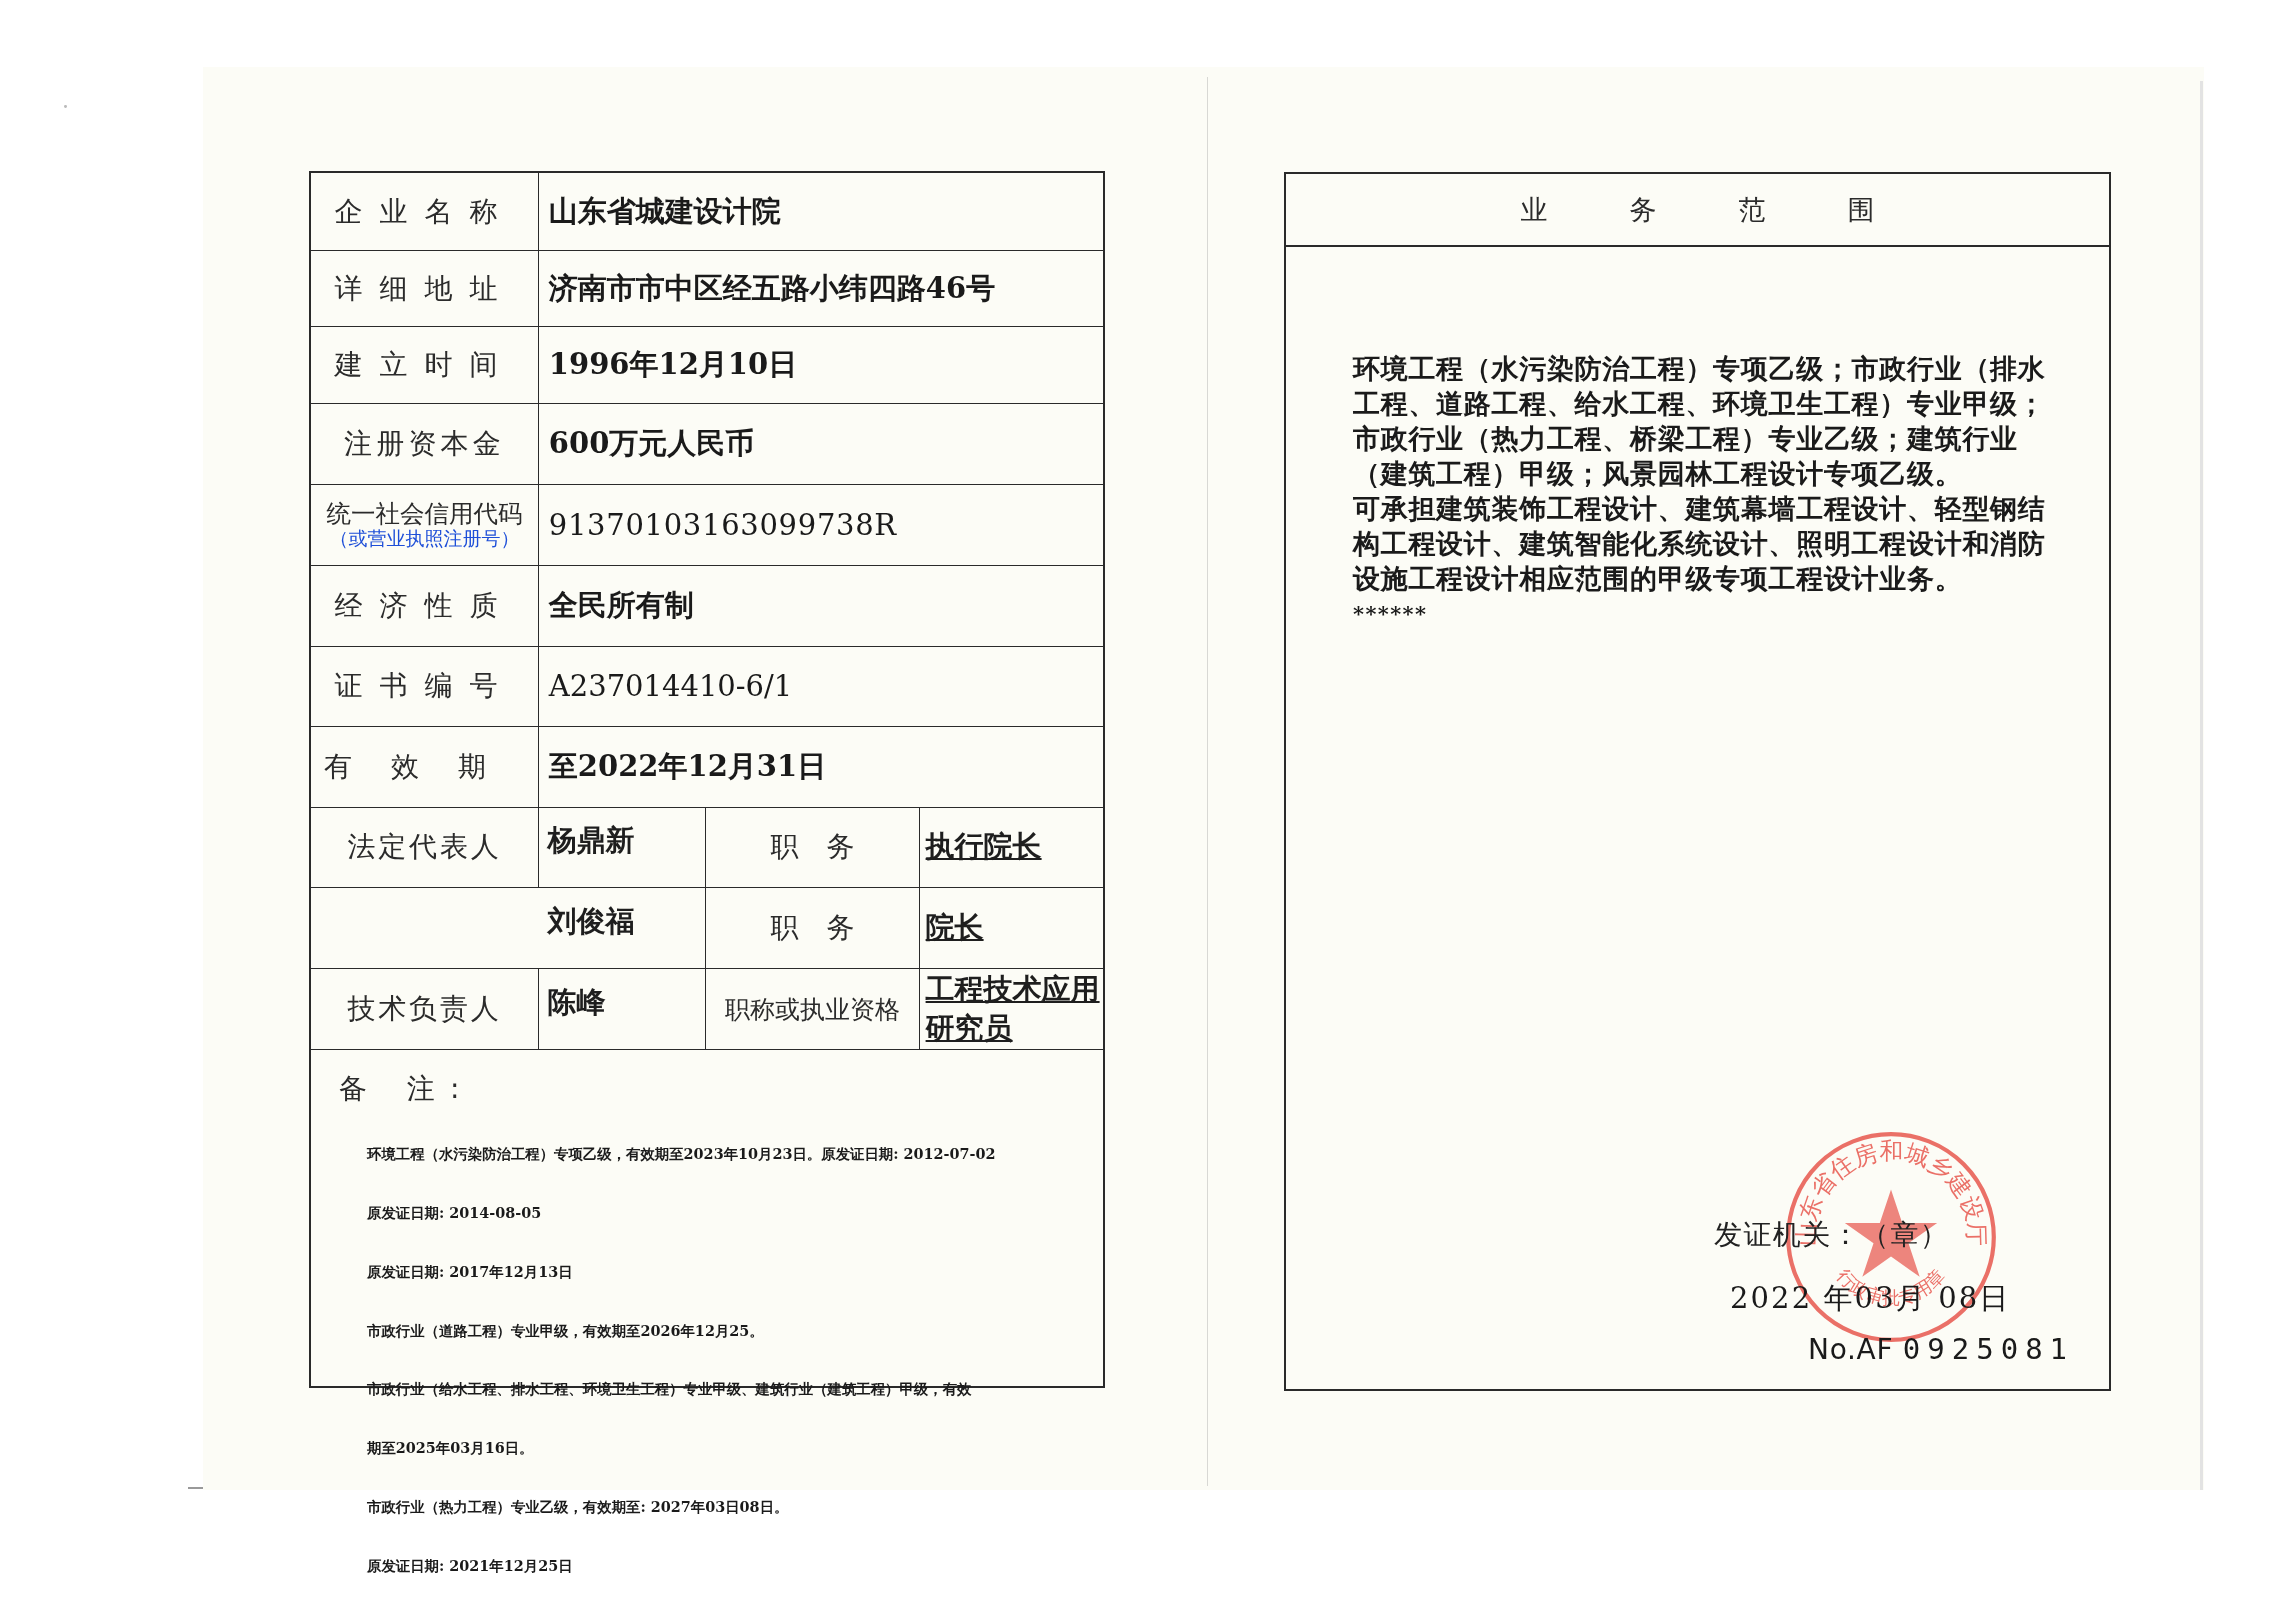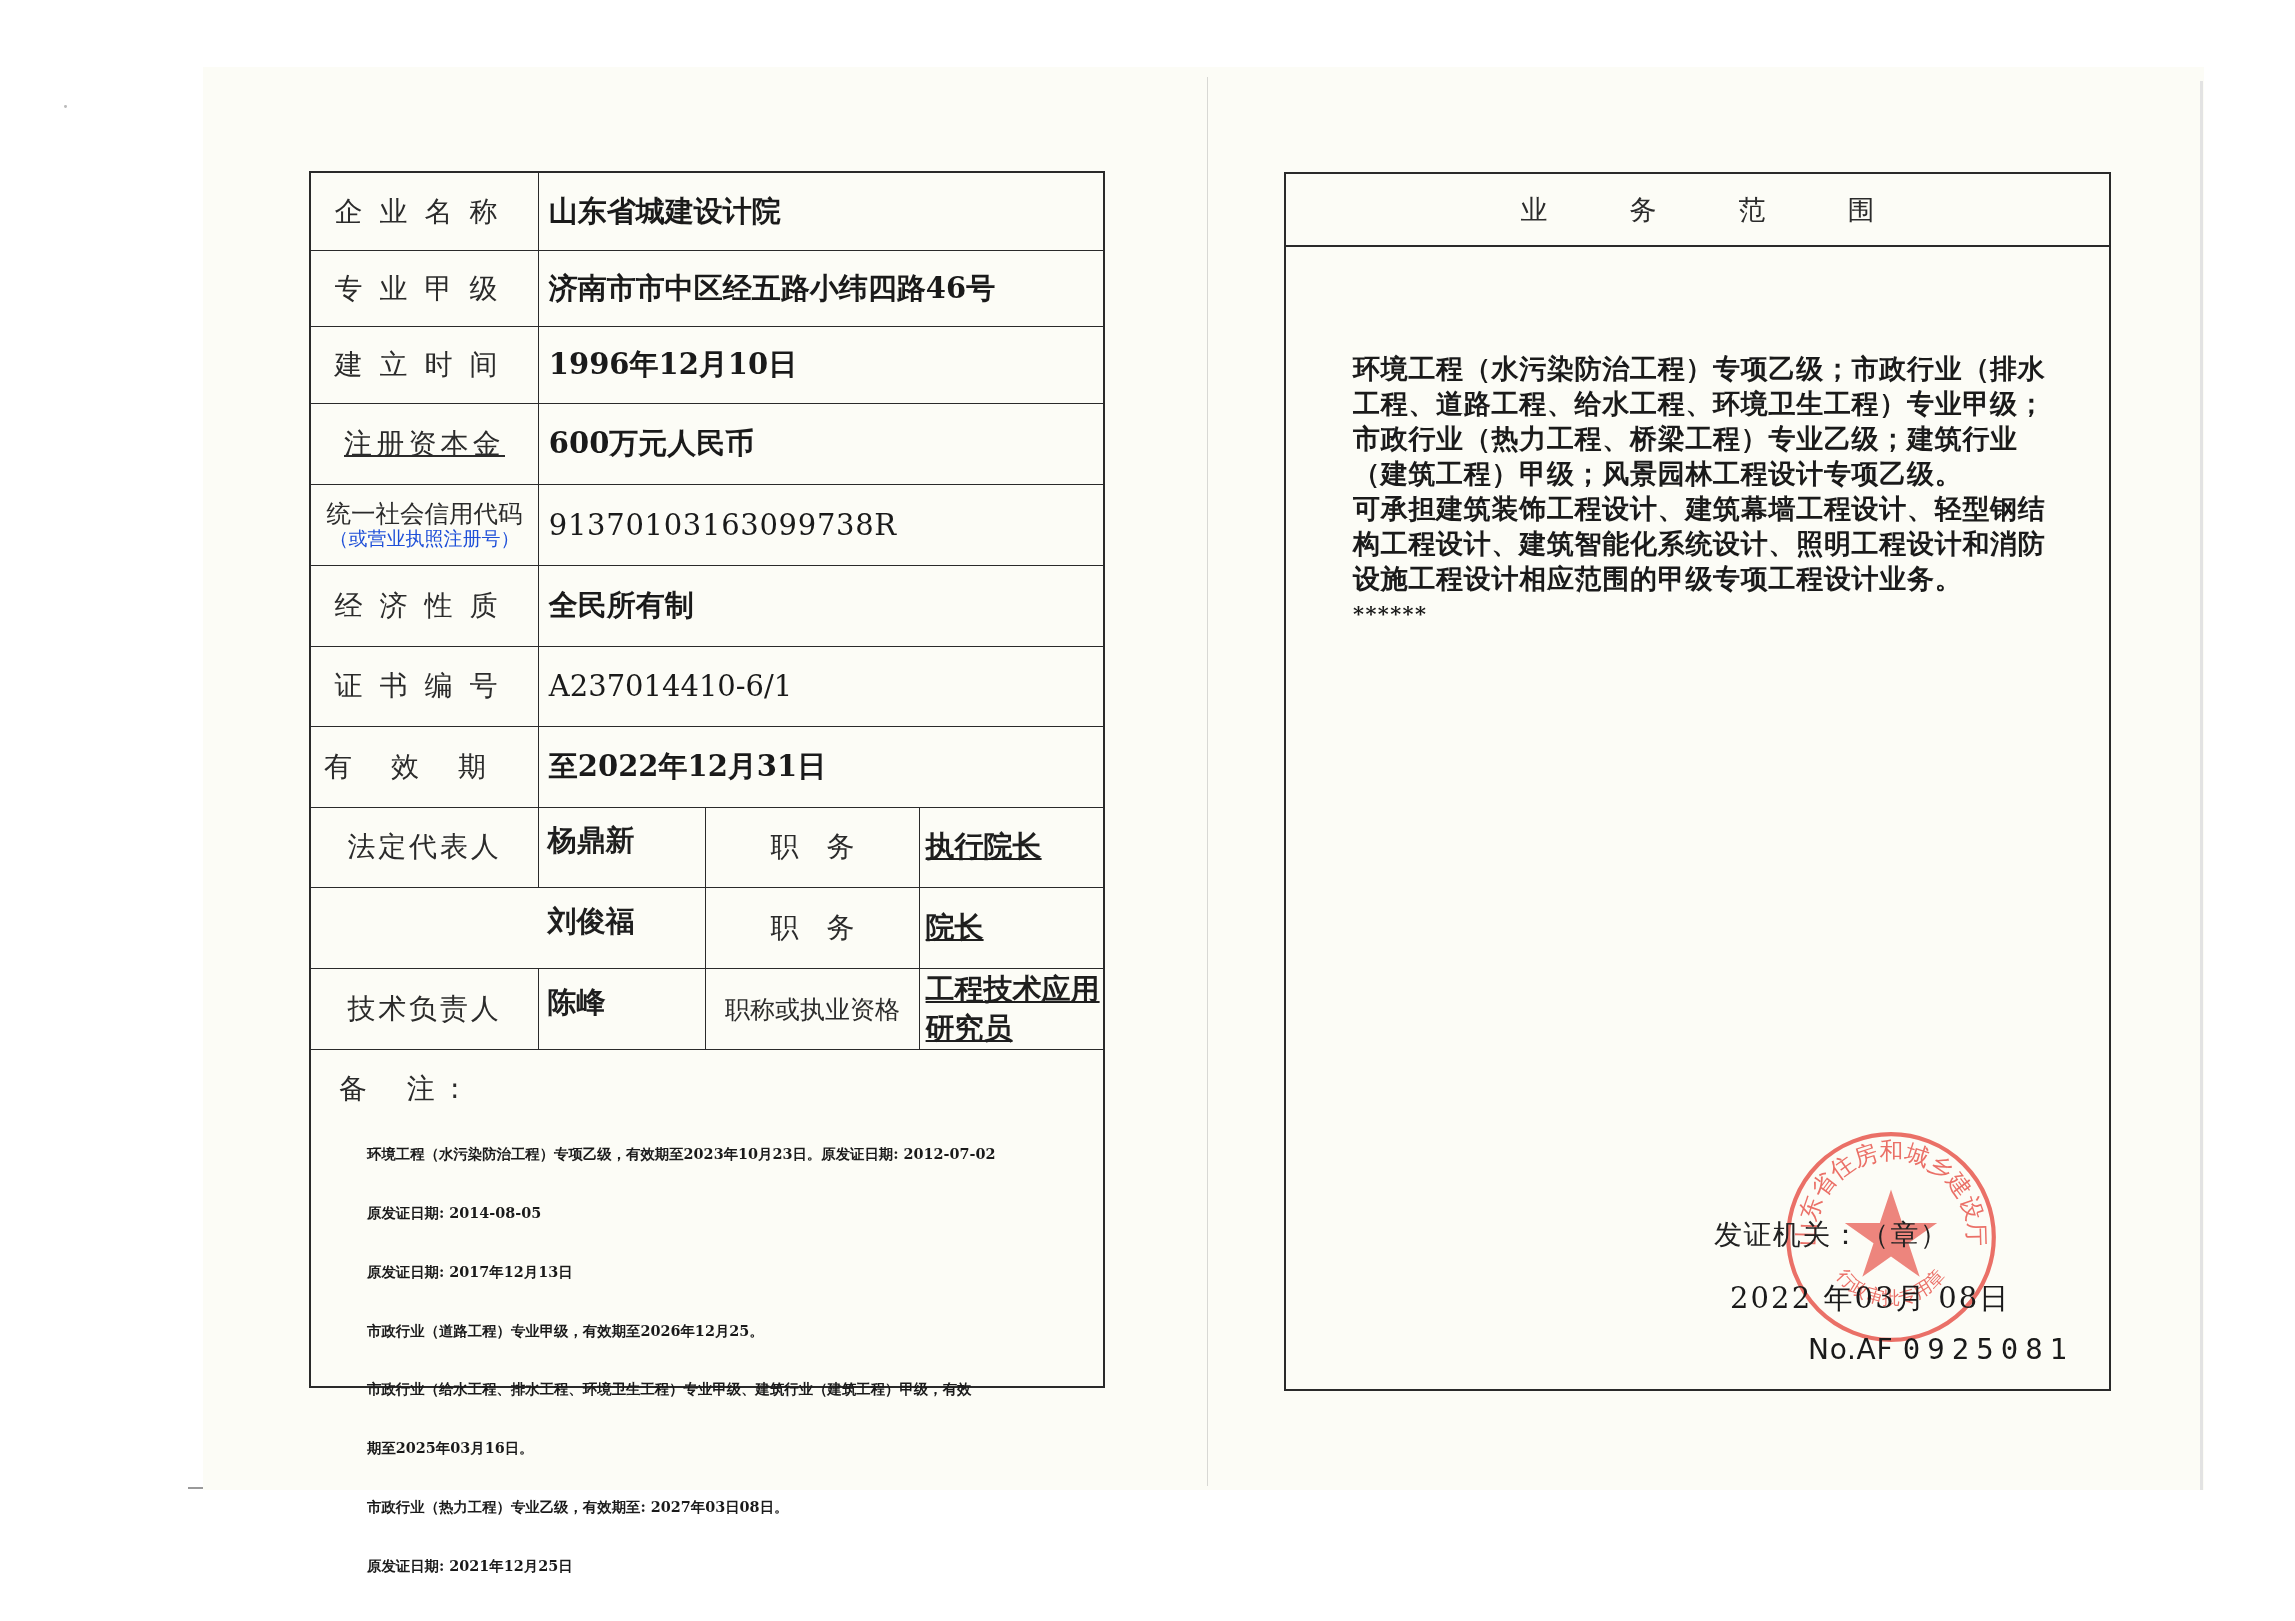--- a/index.html
+++ b/index.html
@@ -63,33 +63,33 @@
 
 <div class="ltable">
   <div class="row" style="top:0;height:78px;">
     <div class="lbl spaced">
         <span class="ch" style="width:auto;letter-spacing:17px;">企业名称</span>
       </div>
     <div class="val">山东省城建设计院</div>
   </div>
   <div class="row" style="top:78px;height:76px;">
     <div class="lbl">
-        <span style="letter-spacing:17px;">专业甲级</span>
+        <span style="letter-spacing:17px;">详细地址</span>
       </div>
     <div class="val">济南市市中区经五路小纬四路46号</div>
   </div>
   <div class="row" style="top:154px;height:77px;">
     <div class="lbl">
         <span style="letter-spacing:17px;">建立时间</span>
       </div>
     <div class="val">1996年12月10日</div>
   </div>
   <div class="row" style="top:231px;height:81px;">
     <div class="lbl">
-        <span style="letter-spacing:4.2px;text-decoration:underline;">注册资本金</span>
+        <span style="letter-spacing:4.2px;">注册资本金</span>
       </div>
     <div class="val">600万元人民币</div>
   </div>
   <div class="row" style="top:312px;height:81px;">
     <div class="lbl lbl-two">
       <span class="main">统一社会信用代码</span>
       <span class="sub">（或营业执照注册号）</span>
     </div>
     <div class="val" style="font-weight:normal;letter-spacing:0.7px;">91370103163099738R</div>
   </div>

